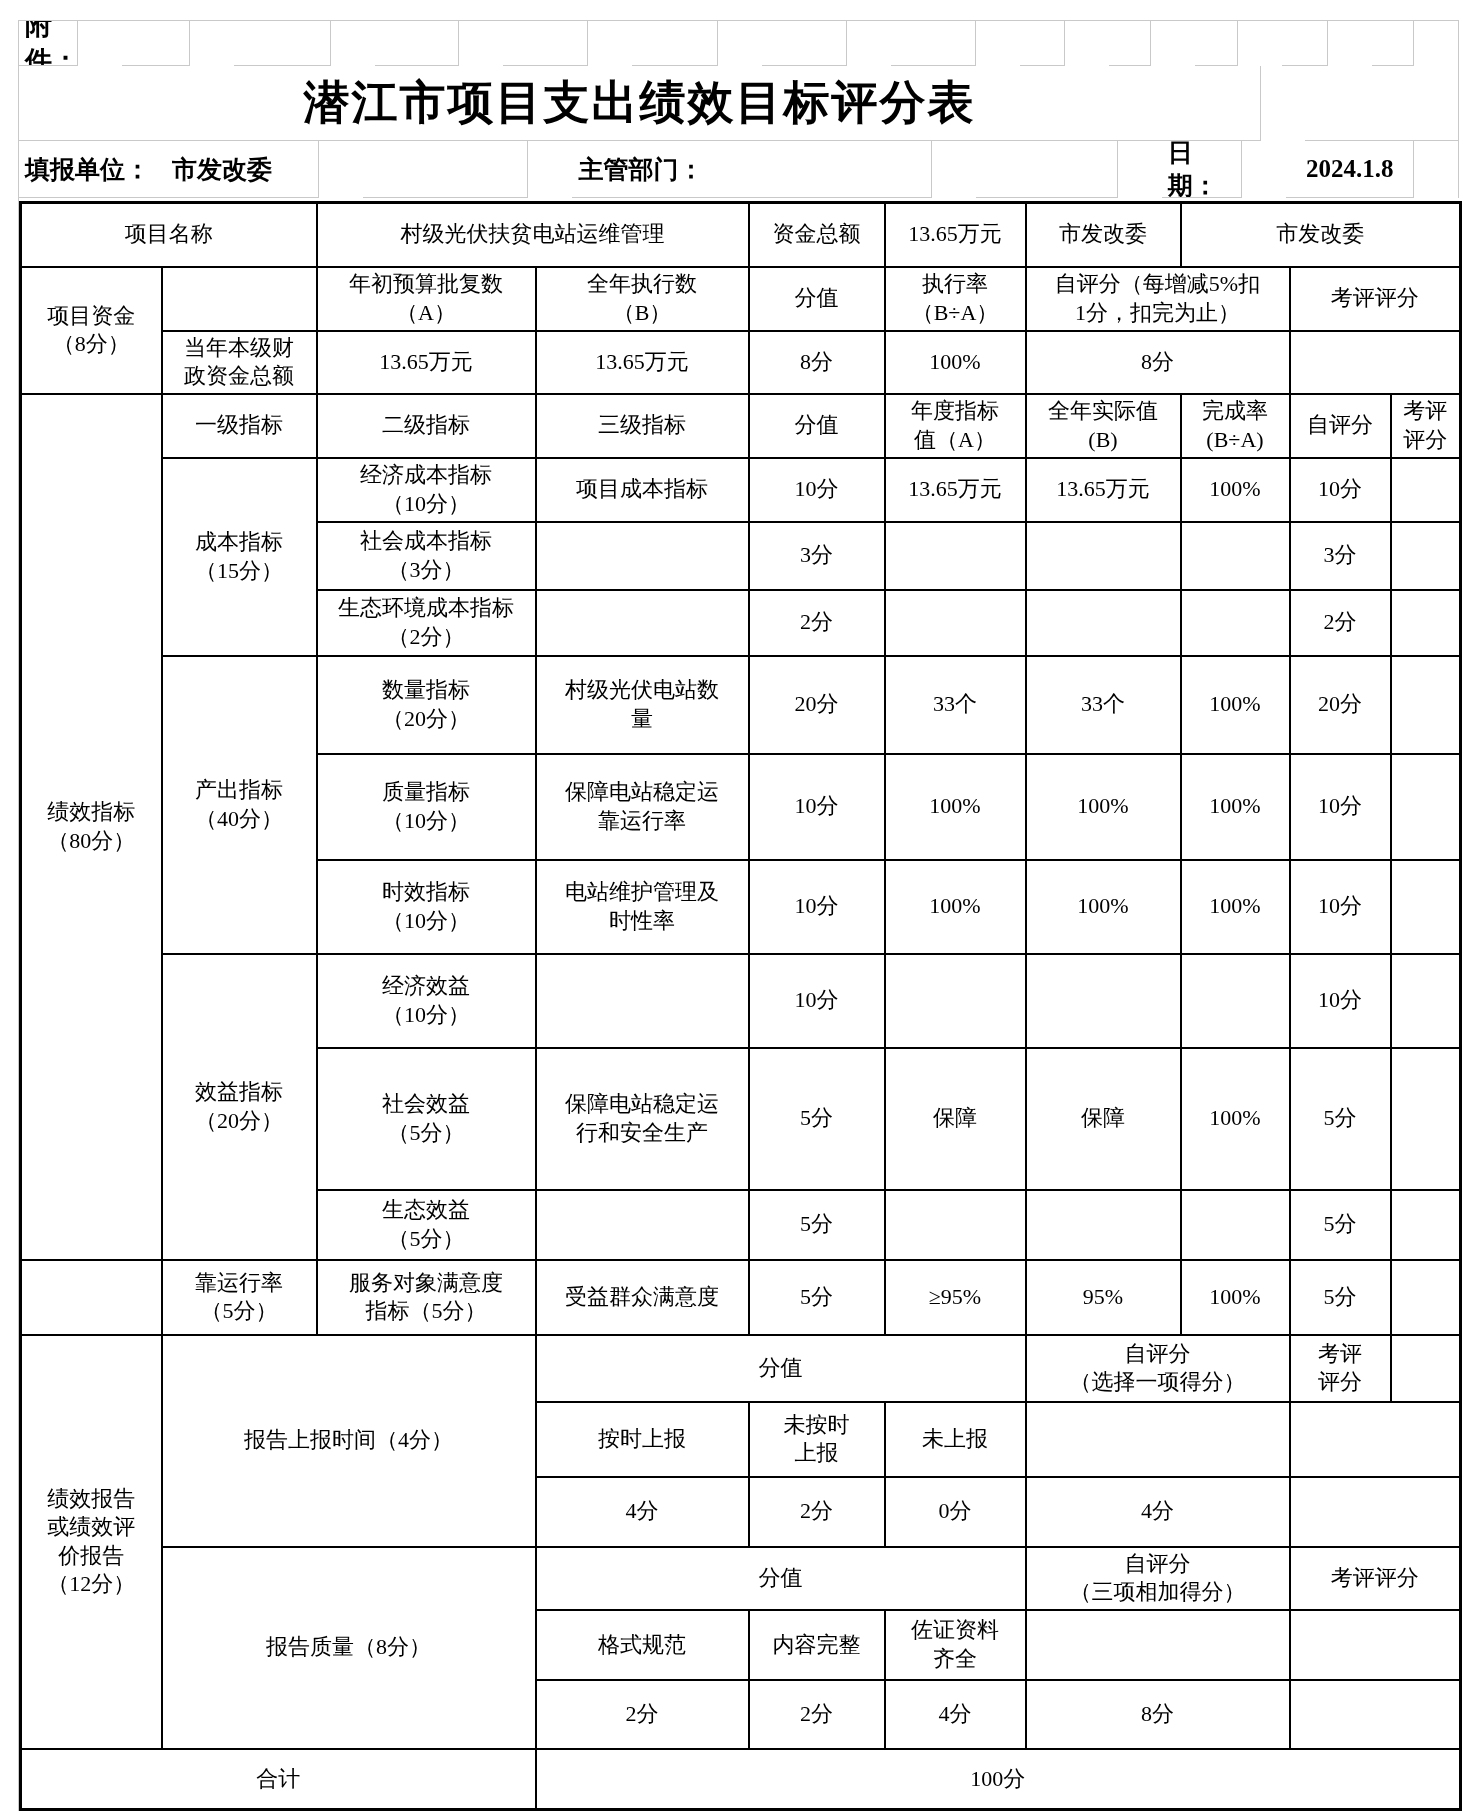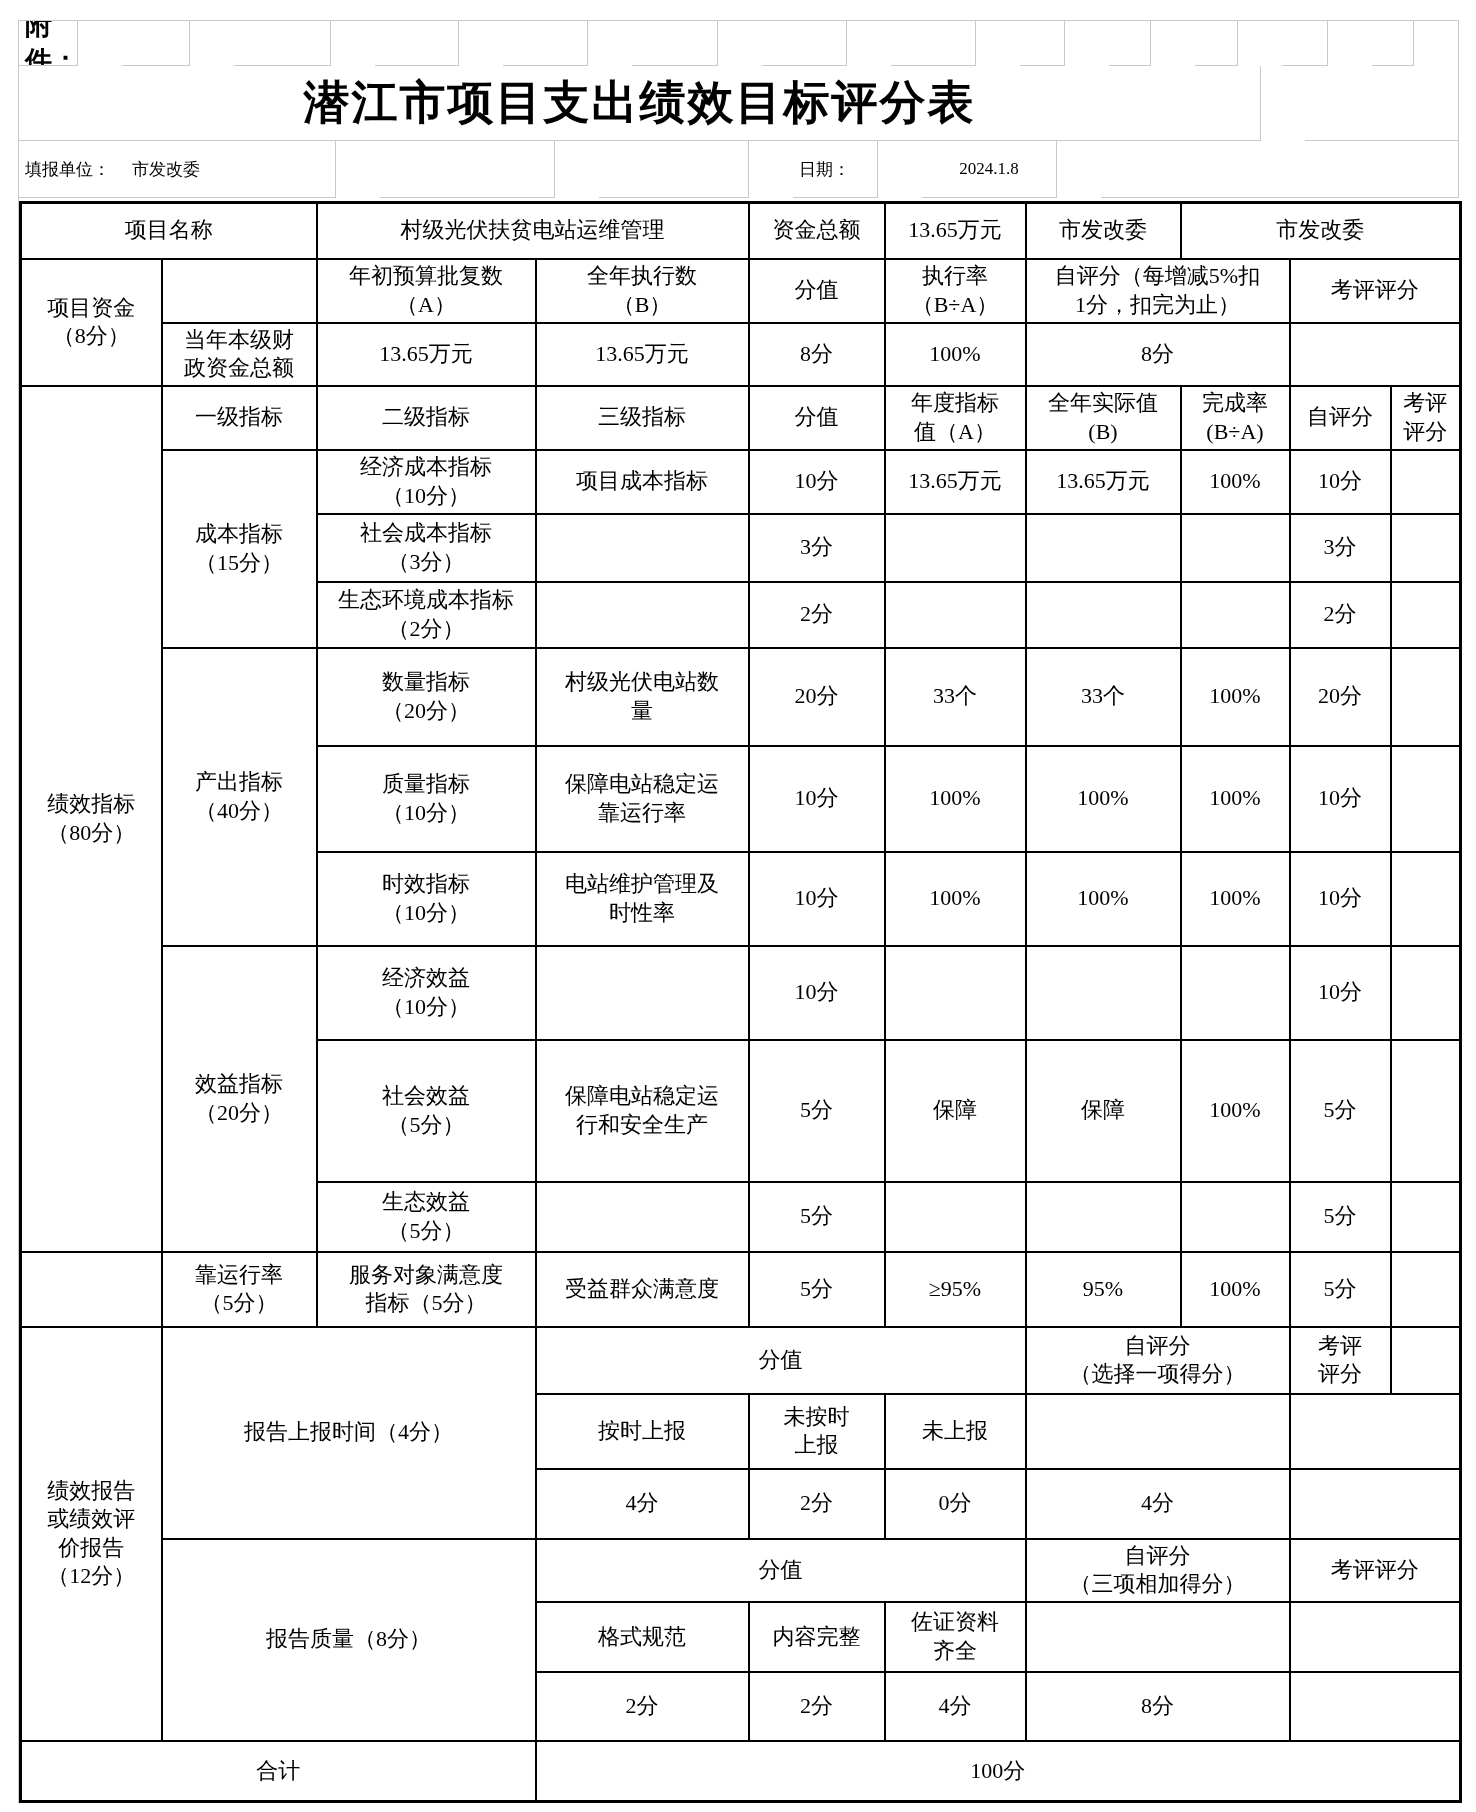--- a/index.html
+++ b/index.html
@@ -11,21 +11,21 @@
   .grow{display:flex;gap:44px;}
   .gcell{box-sizing:border-box;border-right:1px solid #c9c9c9;border-bottom:1px solid #c9c9c9;
          display:flex;align-items:center;overflow:hidden;}
   .attach-row{height:45px;}
   .attach-label{font-family:"Liberation Sans","DejaVu Sans",sans-serif;font-weight:700;
                 font-size:27px;padding-left:6px;}
   .title-row{height:75px;}
   .title-cell{justify-content:center;}
   .page-title{font-family:Liberation Mono, monospace;font-weight:900;
               font-size:46px;letter-spacing:2px;white-space:nowrap;}
-  .info-row{height:57px;font-weight:400;font-size:17px;}
+  .info-row{height:57px;font-weight:700;font-size:25px;}
   .info-cell{padding-left:6px;}
   .info-val{margin-left:22px;}
   .center{justify-content:center;padding-left:0;align-items:center;}
   
   table.main{border-collapse:collapse;table-layout:fixed;width:1440px;margin-top:3px;
              border:3px solid #000;}
   table.main td{border:2px solid #000;text-align:center;vertical-align:middle;
                 white-space:pre-line;font-size:22px;line-height:1.3;padding:2px 4px;
                 overflow:hidden;}
   td.bt{border-top-width:4px;}
@@ -62,20 +62,23 @@
     </div>
     <div class="gcell" style="flex:1"></div>
   </div>
 
   <div class="grow info-row">
     <div class="gcell info-cell" style="width:317px">
       <span>填报单位：</span>
       <span class="info-val">市发改委</span>
     </div>
     <div class="gcell" style="width:175px"></div>
+    <div class="gcell info-cell" style="width:380px">
+      <span>主管部门：</span>
+    </div>
     <div class="gcell" style="width:150px"></div>
     <div class="gcell info-cell" style="width:85px">
       <span>日期：</span>
     </div>
     <div class="gcell center" style="width:135px">
       <span>2024.1.8</span>
     </div>
     <div class="gcell" style="flex:1"></div>
   </div>
 
@@ -87,21 +90,21 @@
       <col style="width:213px">
         <col style="width:136px">
         <col style="width:141px">
       <col style="width:155px">
         <col style="width:109px">
         <col style="width:101px">
       <col style="width:70px">
     </colgroup>
 
     <tbody>
-        <tr style="height:56px">
+        <tr style="height:64px">
       <td colspan="2">项目名称</td>
       <td colspan="2">村级光伏扶贫电站运维管理</td>
       <td>资金总额</td>
       <td>13.65万元</td>
       <td>市发改委</td>
       <td colspan="3">市发改委</td>
     </tr>
 
     <tr style="height:64px">
       <td rowspan="2">项目资金

